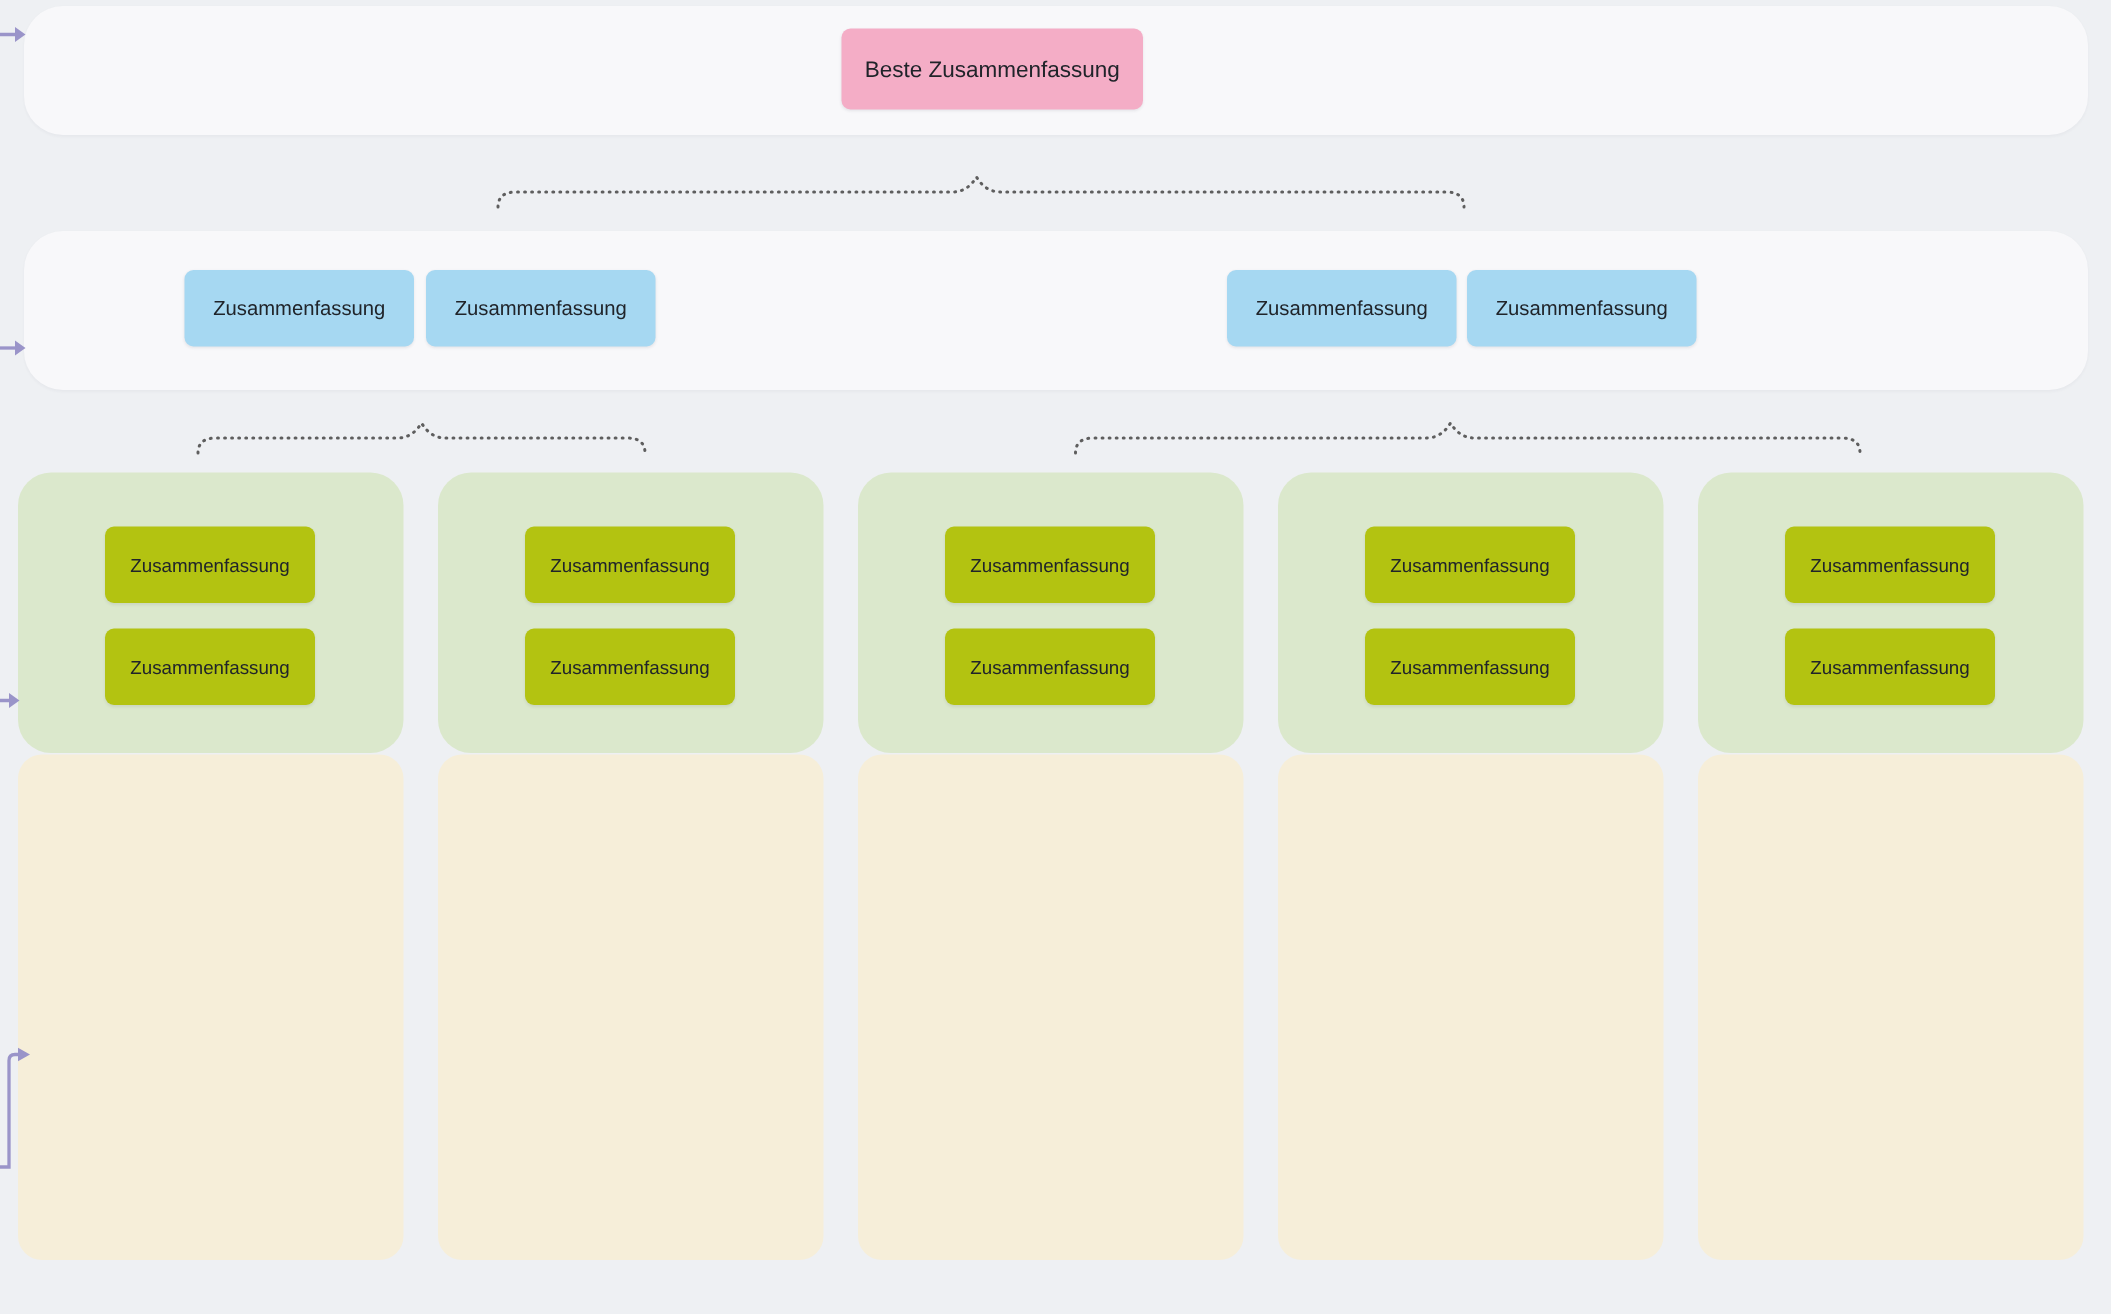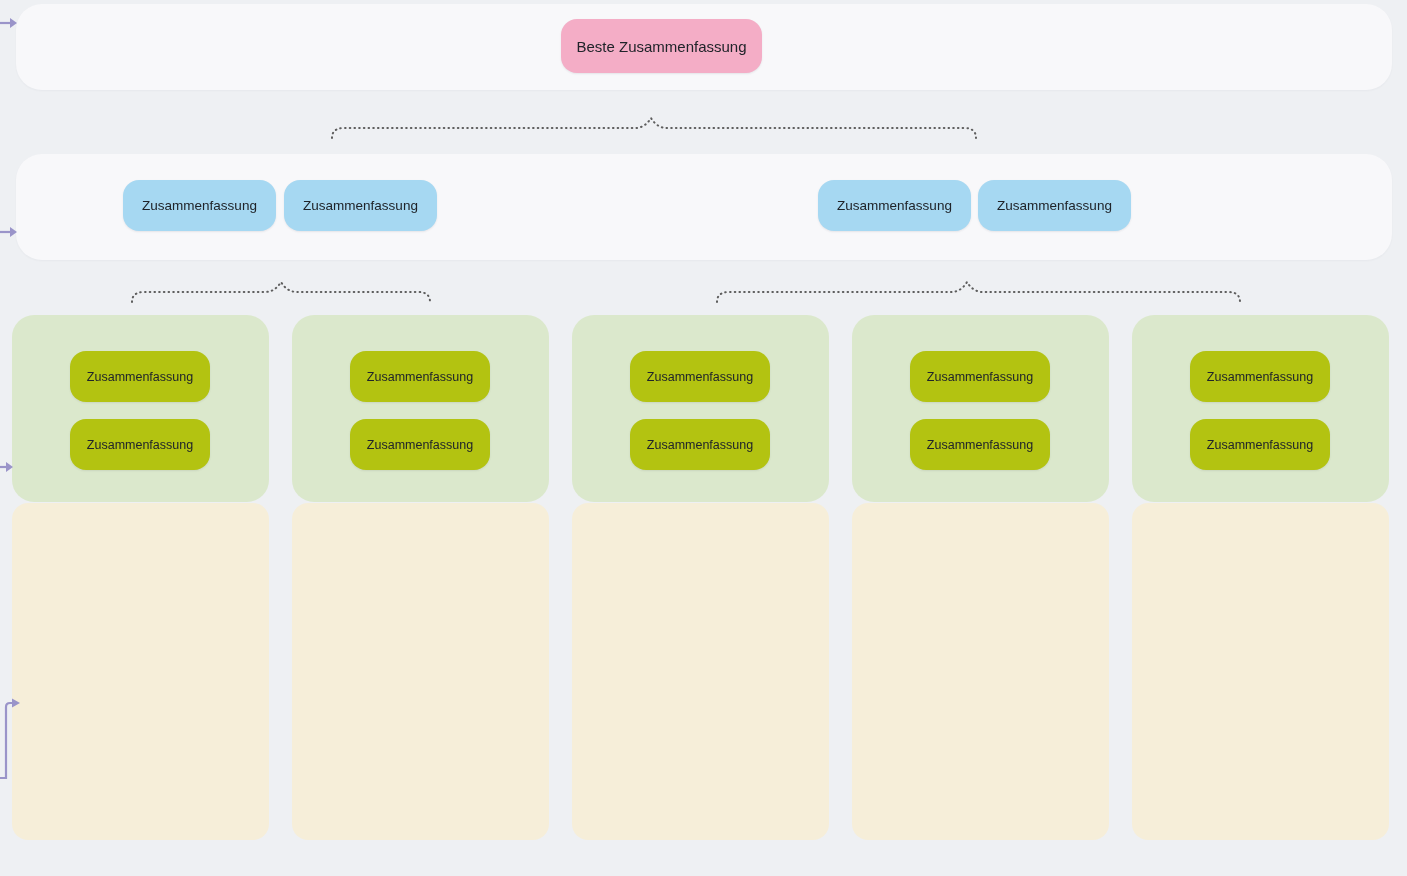--- a/index.html
+++ b/index.html
@@ -30,21 +30,21 @@
     left:16px;width:1376px;
     background:var(--c-panel-bg);
     border-radius:26px;
     box-shadow:0 1px 2px rgba(60,60,80,0.04);
   }
   .panel.top{top:4px;height:86px;}
   .panel.mid{top:154px;height:106px;}
   .node{
     position:absolute;
     display:flex;align-items:center;justify-content:center;
-    border-radius:16px;
+    border-radius:6px;
     box-shadow:0 1px 2px rgba(60,60,80,0.10);
     color:var(--c-text-dark);
     text-align:center;
     white-space:nowrap;
   }
   .node.root{
     left:561px;top:19px;width:201px;height:54px;
     background:var(--c-root-box);
     font-size:15px;
   }

